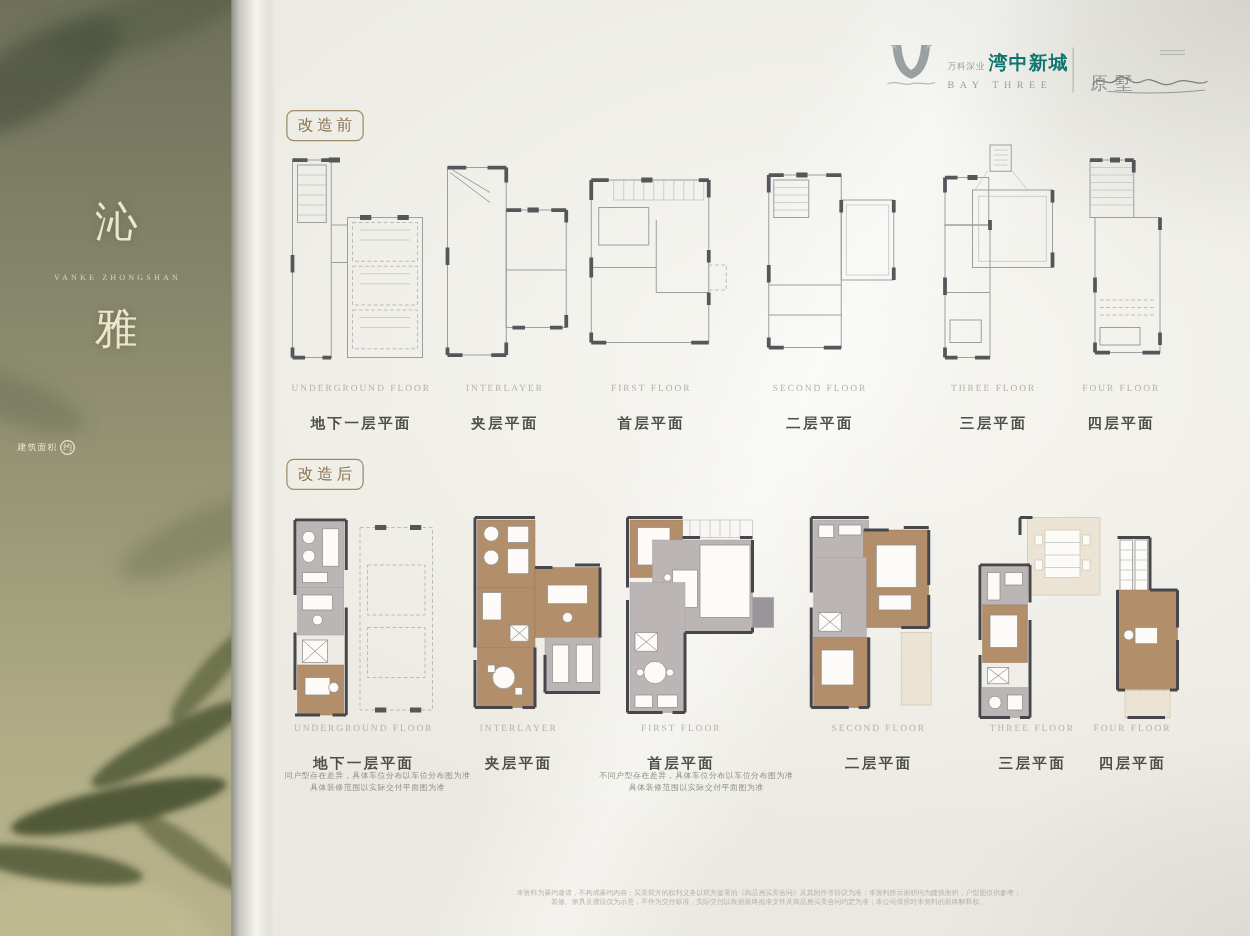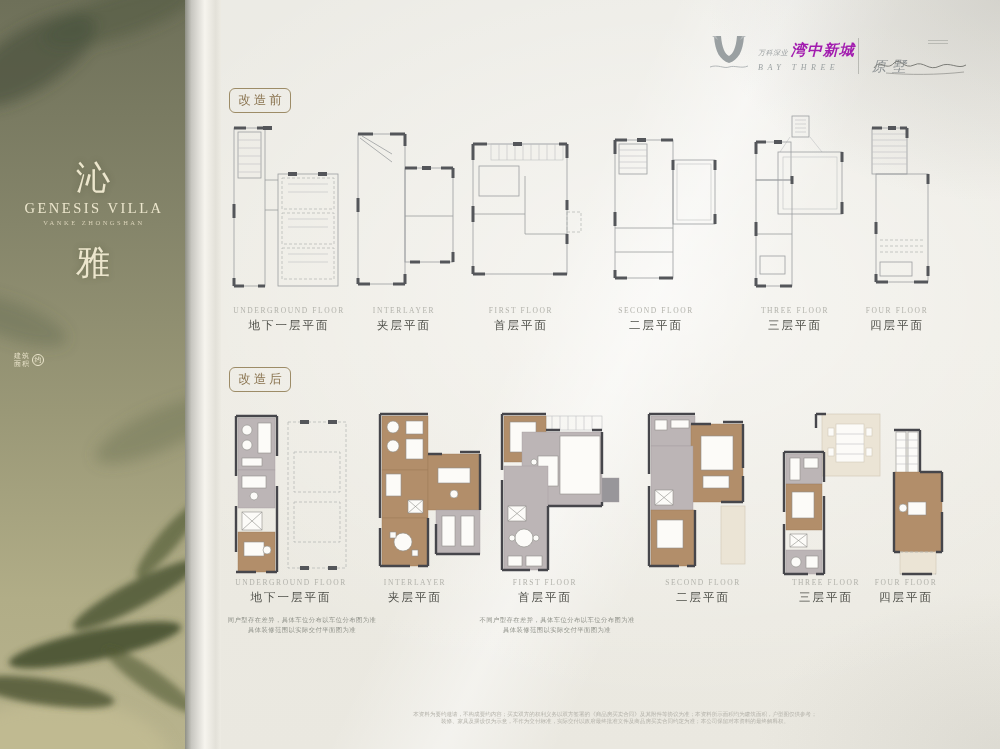--- a/index.html
+++ b/index.html
@@ -22,53 +22,53 @@
   
   .photo { position:absolute; left:0; top:0; width:188px; height:749px; overflow:hidden; z-index:2; }
   .photo svg { display:block; }
   .photo-text { position:absolute; left:0; top:0; width:188px; height:749px; z-index:4; color:#ece6cd; text-align:center; }
   .char-big { font-size:34px; letter-spacing:2px; text-shadow:0 0 6px rgba(60,65,40,.35); }
   .char-top { position:absolute; top:155px; left:0; width:188px; }
   .name-en { position:absolute; top:200px; left:0; width:188px; font-size:14.5px; letter-spacing:2.5px; }
   .name-sub { position:absolute; top:219px; left:0; width:188px; font-size:6.5px; letter-spacing:2.5px; color:#d9d2b8; }
   .char-bottom { position:absolute; top:240px; left:0; width:188px; }
   .area-wrap { position:absolute; top:352px; left:14px; width:170px; display:flex; align-items:center; }
-  .area-prefix { display:flex; flex-direction:column; font-size:7px; line-height:8px; letter-spacing:1px; color:#ece6cd; }
+  .area-prefix { display:flex; flex-direction:row; font-size:7px; line-height:8px; letter-spacing:1px; color:#ece6cd; }
   .area-approx { width:12px; height:12px; border:1px solid #ece6cd; border-radius:50%; font-size:7px; line-height:11px; margin:0 3px 0 2px; text-align:center; }
   .area-value { font-size:40px; font-weight:bold; letter-spacing:1px; line-height:40px; }
   .area-exp { font-size:20px; vertical-align:14px; font-weight:bold; }
 
   
-  .brand { position:absolute; top:30px; left:700px; width:270px; height:50px; z-index:4; color:#8d9294;font-style:italic; }
+  .brand { position:absolute; top:30px; left:700px; width:270px; height:50px; z-index:4; color:#8d9294; }
   .u-mark { position:absolute; left:8px; top:4px; }
   .dev-block { position:absolute; left:58px; top:11px; width:95px; }
   .dev-line { display:flex; align-items:flex-end; white-space:nowrap; }
   .dev-small { font-size:7px; letter-spacing:.5px; color:#9a9fa0; margin-right:3px; padding-bottom:2px; }
-  .dev-main { font-size:15px; letter-spacing:1px; color:#a21caf; font-weight:bold; }
+  .dev-main { font-size:15px; letter-spacing:1px; color:#0f766e; font-weight:bold; }
   .dev-en { font-size:8px; letter-spacing:4.5px; color:#9aa0a1; margin-top:3px; }
   .brand-divider { position:absolute; left:158px; top:8px; width:1px; height:36px; background:#b9bab4; }
   .villa-block { position:absolute; left:172px; top:8px; width:96px; }
   .villa-cn { font-size:14px; letter-spacing:6px; color:#8b9092;margin-top:20px; }
   .villa-sub-marks { position:absolute; left:56px; top:2px; width:20px; }
   .villa-sub-marks i { display:block; height:1px; background:#b9bab4; margin-bottom:2px; }
   .villa-script { position:absolute; left:0px; top:16px; }
 
   
   .badge { position:absolute; left:229px; width:62px; height:25px; border:1px solid #9d8c67; border-radius:6px;
     color:#8a7450; font-size:12.5px; letter-spacing:3px; text-align:center; line-height:23px; padding-left:3px; z-index:4; }
   .badge-before { top:88px; }
   .badge-after { top:367px; }
 
   
   .plan { position:absolute; z-index:4; }
 
   
   .plan-label { position:absolute; width:180px; text-align:center; z-index:4; }
   .pl-en { font-size:7.5px; letter-spacing:1.6px; color:#b2b2ab; font-family:"Liberation Serif",serif; }
-  .pl-cn { font-size:11.5px; letter-spacing:2px; color:#4e4f49; margin-top:3px; font-weight:normal; }
+  .pl-cn { font-size:11.5px; letter-spacing:2px; color:#4e4f49; margin-top:16px; font-weight:bold; }
 
   
   .note { position:absolute; width:270px; text-align:center; font-size:7px; line-height:11px;
     color:#8e9088; letter-spacing:.5px; z-index:4; font-family:"DejaVu Sans",sans-serif; transform:scale(.9); transform-origin:top center; }
   .footer { position:absolute; left:245px; top:711px; width:740px; text-align:center; font-size:6.5px; line-height:8px;
     color:#b4b2aa; z-index:4; font-family:"DejaVu Sans",sans-serif; transform:scale(.85); transform-origin:top center; }
 
   
   .t { stroke:#9c9ea0; stroke-width:.8; fill:none; }
   .tl { stroke:#c0c1c2; stroke-width:.6; fill:none; }
@@ -118,21 +118,20 @@
       <ellipse cx="95" cy="645" rx="88" ry="15" fill="#414a2a" opacity=".85" transform="rotate(-12 95 645)"></ellipse>
       <ellipse cx="45" cy="692" rx="70" ry="13" fill="#4a532f" opacity=".8" transform="rotate(8 45 692)"></ellipse>
       <ellipse cx="168" cy="540" rx="48" ry="10" fill="#565e38" opacity=".7" transform="rotate(-50 168 540)"></ellipse>
       <ellipse cx="150" cy="680" rx="55" ry="11" fill="#505834" opacity=".6" transform="rotate(35 150 680)"></ellipse>
     </g>
   </svg>
 </div>
 
 <div class="photo-text">
   <div class="char-big char-top">沁</div>
-  <div class="name-en">GENESIS VILLA</div>
   <div class="name-sub">VANKE ZHONGSHAN</div>
   <div class="char-big char-bottom">雅</div>
   <div class="area-wrap">
     <span class="area-prefix">
       <span>建筑</span>
       <span>面积</span>
     </span>
     <span class="area-approx">约</span>
   </div>
 </div>

